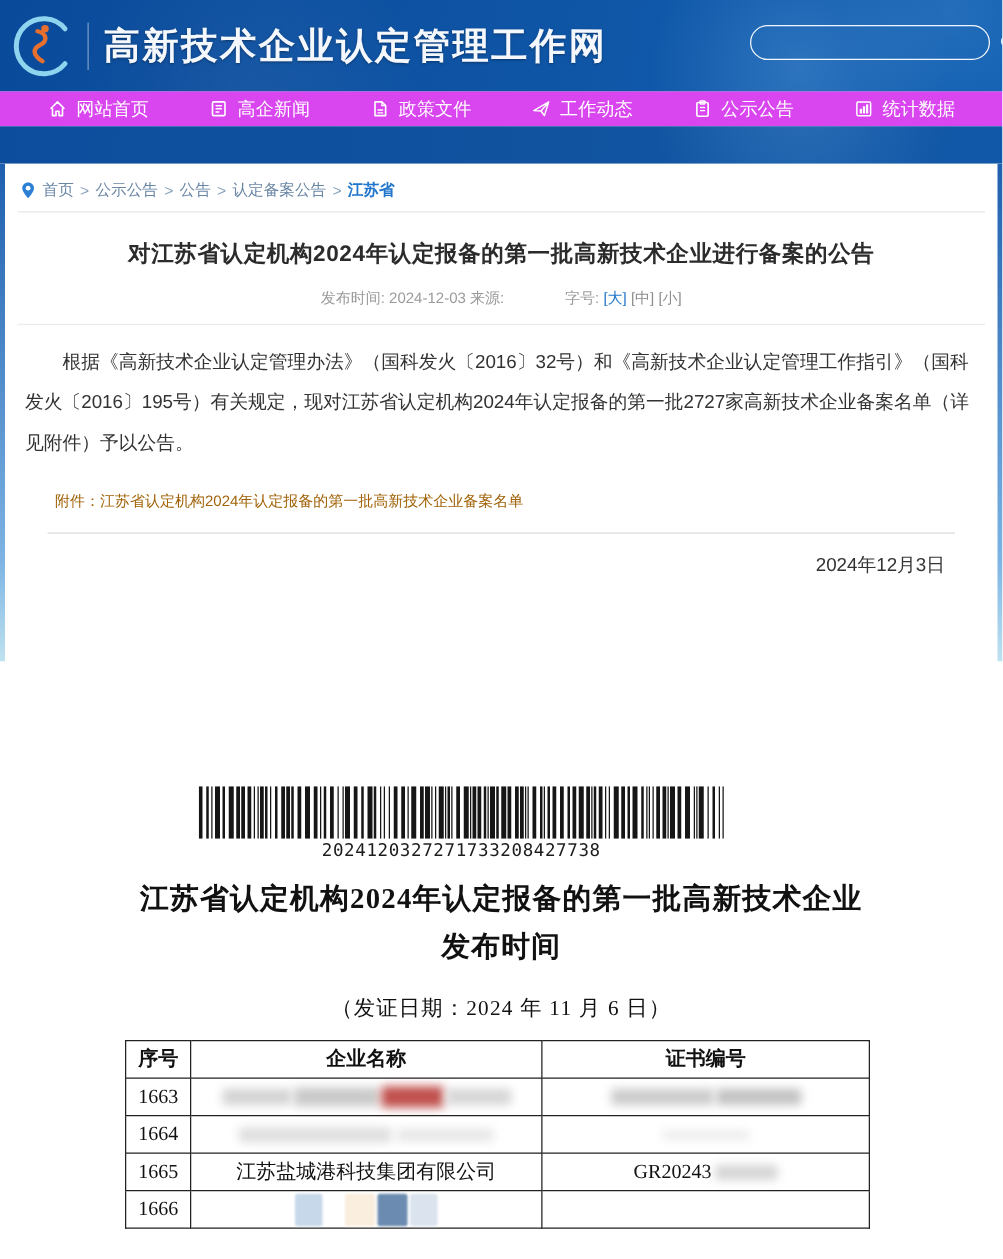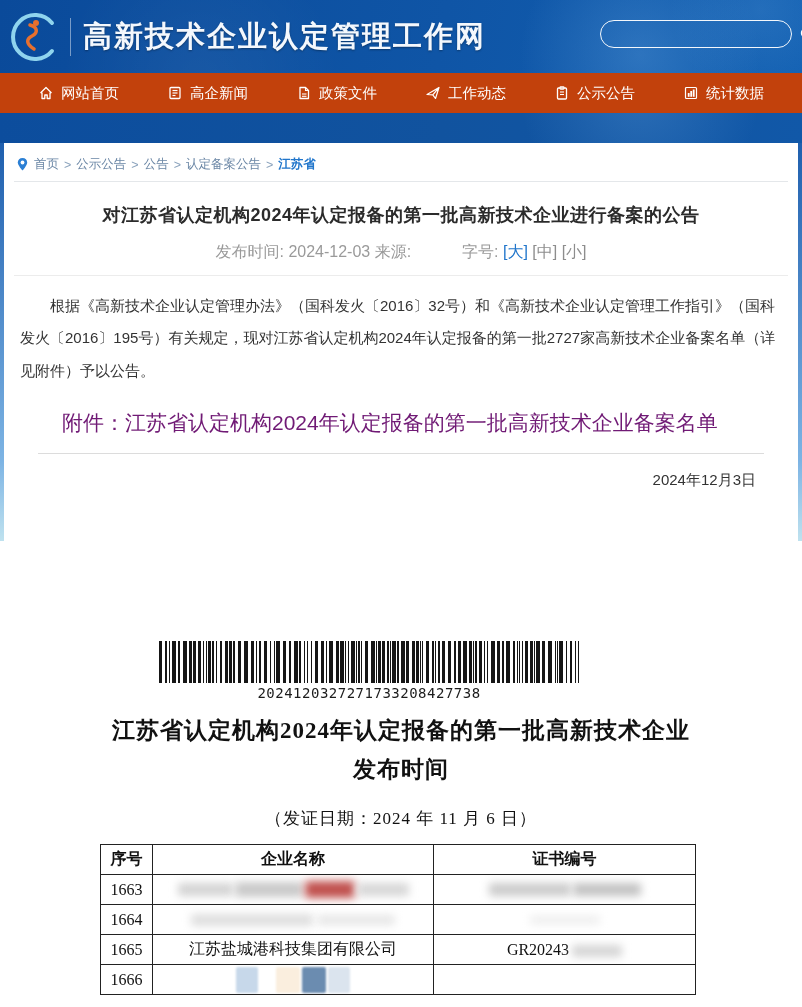--- a/index.html
+++ b/index.html
@@ -26,21 +26,21 @@
                text-shadow:0 1px 2px rgba(0,0,0,.35); }
   .search-box{ position:absolute; right:10px; top:20px; width:192px; height:28px;
                border:1px solid rgba(255,255,255,.95); border-radius:14px;
                background:transparent; display:flex; align-items:center; }
   .search-input{ flex:1; border:none; outline:none; background:transparent; color:#fff;
                  font-size:13px; padding:0 8px 0 14px; }
   .search-btn{ width:26px; height:26px; border:none; background:transparent; cursor:pointer;
                display:flex; align-items:center; justify-content:center; }
 
   
-  .nav-bar{ height:40px; background:#c2410c; display:flex; align-items:center;
+  .nav-bar{ height:28px; background:#d946ef; display:flex; align-items:center;
             justify-content:space-around; padding:0 14px; }
   .nav-item{ display:flex; align-items:center; gap:7px; color:#fff; font-size:14.5px;
              cursor:pointer; white-space:nowrap; }
   .nav-item svg{ display:block; }
 
   .header-strip{ height:30px;
     background:
       radial-gradient(circle at 640px -20px, rgba(120,180,235,.25), rgba(120,180,235,0) 120px),
       linear-gradient(100deg,#0c4d9d 0%,#11539f 55%,#1158a8 100%); }
 
@@ -52,29 +52,29 @@
 
   .breadcrumb{ display:flex; align-items:center; gap:5px; padding:4px 0 8px 16px;
                font-size:12.5px; color:#6a86a5; }
   .crumb{ cursor:pointer; }
   .crumb-sep{ color:#8aa2bc; }
   .crumb-current{ color:#2176cb; font-weight:bold; cursor:pointer; }
   .bc-rule{ height:1px; background:#e4e7ea; margin:0 14px; }
 
   .article-title{ text-align:center; font-size:18px; font-weight:bold; color:#2b2b2b;
                   margin-top:21px; letter-spacing:.5px; }
-  .article-meta{ text-align:center; font-size:16px; color:#9a9a9a; margin-top:15px; }
+  .article-meta{ text-align:center; font-size:12px; color:#9a9a9a; margin-top:15px; }
   .article-meta .gap{ display:inline-block; width:42px; }
   .size-large{ color:#2176cb; cursor:pointer; }
   .size-mid,.size-small{ color:#8d8d8d; cursor:pointer; }
   .meta-rule{ height:1px; background:#ececec; margin:12px 14px 0 14px; }
 
   .article-body{ font-size:15px; color:#333; line-height:2.15; padding:14px 20px 0 20px; }
   .article-body p{ text-indent:2em; }
-  .attachment-line{ font-size:21px; color:#701a75; padding:22px 20px 0 20px; text-indent:2em; }
+  .attachment-line{ font-size:12px; color:#a16207; padding:22px 20px 0 20px; text-indent:2em; }
 
   .signature-block{ float:right; text-align:center; margin:28px 46px 0 0;
                     font-size:15px; color:#333; line-height:2; }
   .pdf-link-row{ clear:both; padding:26px 0 0 38px; }
   .pdf-link{ font-size:12.5px; color:#333; cursor:pointer; }
   .bottom-rule{ height:1px; background:#dcdcdc; margin:16px 38px 0 38px; }
 
   
   .pdf-area{ padding-top:100px; font-family:"Liberation Serif","DejaVu Serif",serif; color:#111; }
   .barcode{ width:420px; height:42px; margin:0 auto; transform:translateX(-32px);

